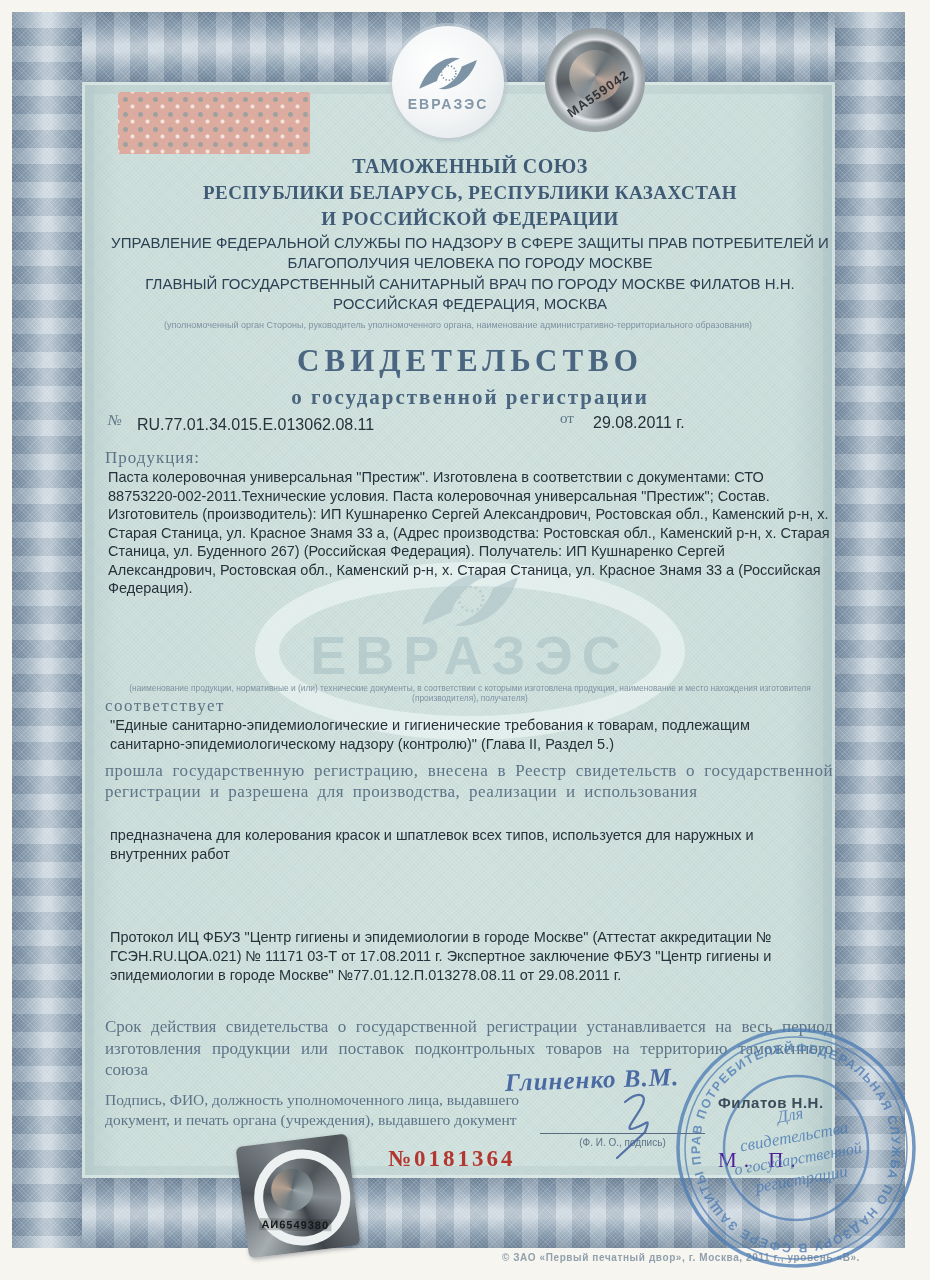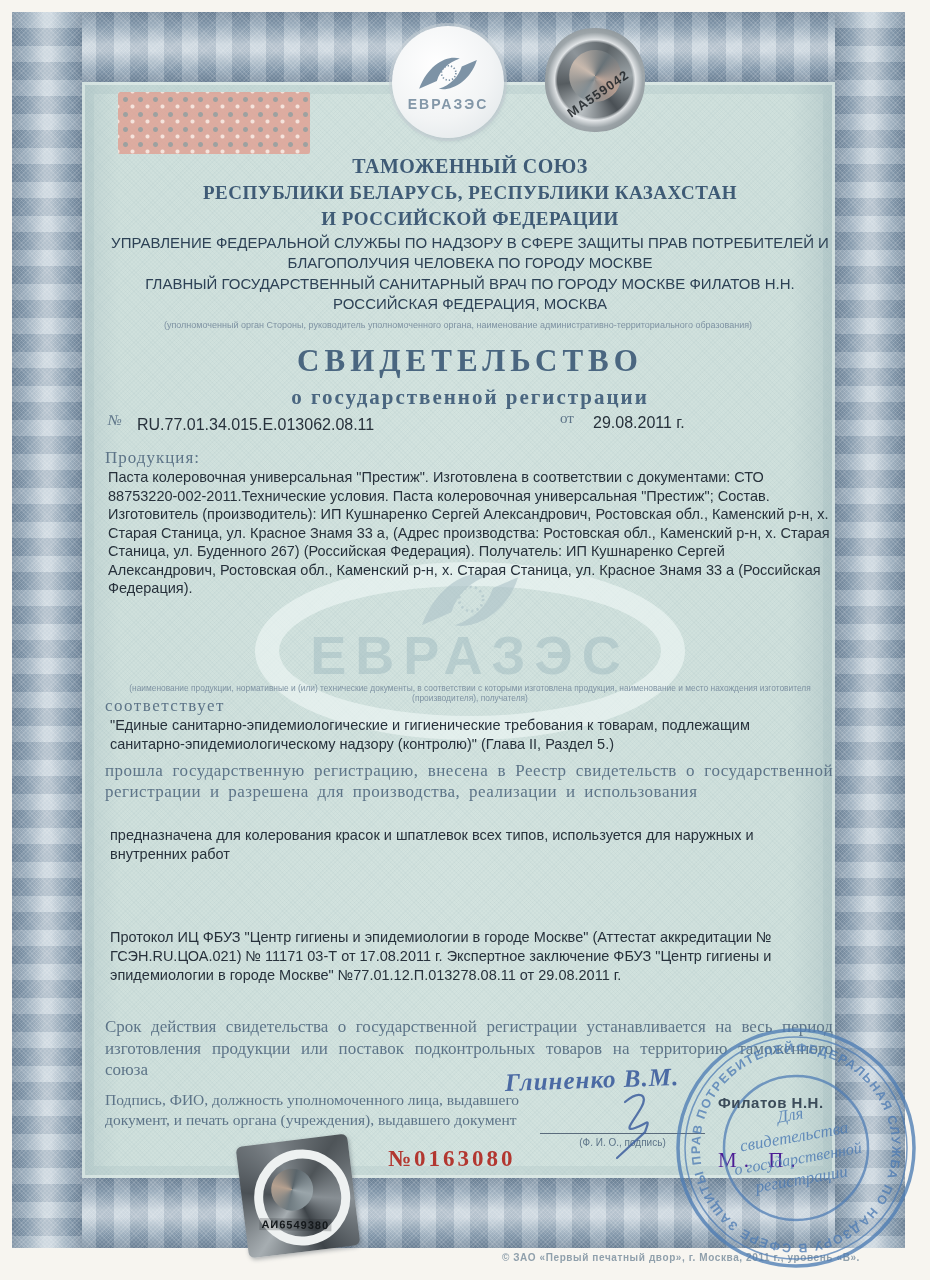--- a/index.html
+++ b/index.html
@@ -230,17 +230,17 @@
     </g>
   </svg>
   <div class="txt stamp-name" style="left:718px;top:1094px;">Филатов Н.Н.</div>
 
   <div class="abs holo-bottom">
     <div class="ring"></div>
     <div class="core"></div>
     <div class="holo-num">АИ6549380</div>
   </div>
 
-  <div class="txt serif serial" style="left:388px;top:1146px;z-index:6;">№0163080</div>
+  <div class="txt serif serial" style="left:388px;top:1146px;z-index:6;">№0181364</div>
 
   <div class="txt copyright" style="right:25px;top:1252px;">© ЗАО «Первый печатный двор», г. Москва, 2011 г., уровень «В».</div>
 
 </div>
 
 </body></html>

